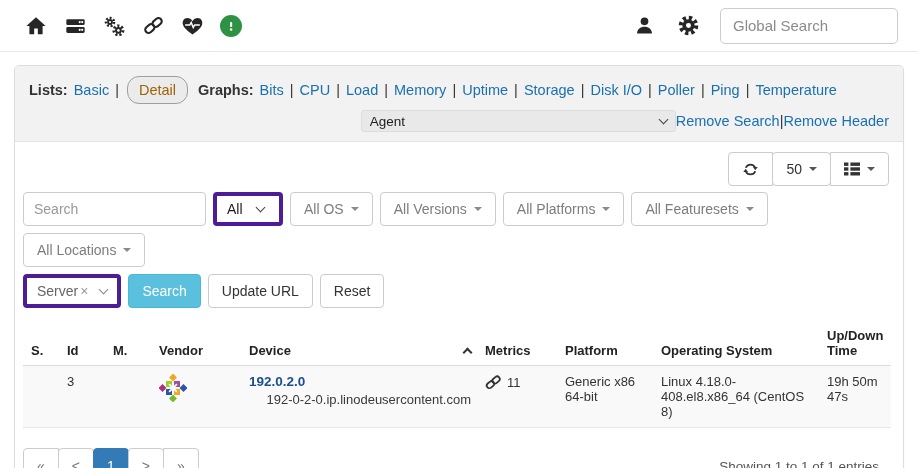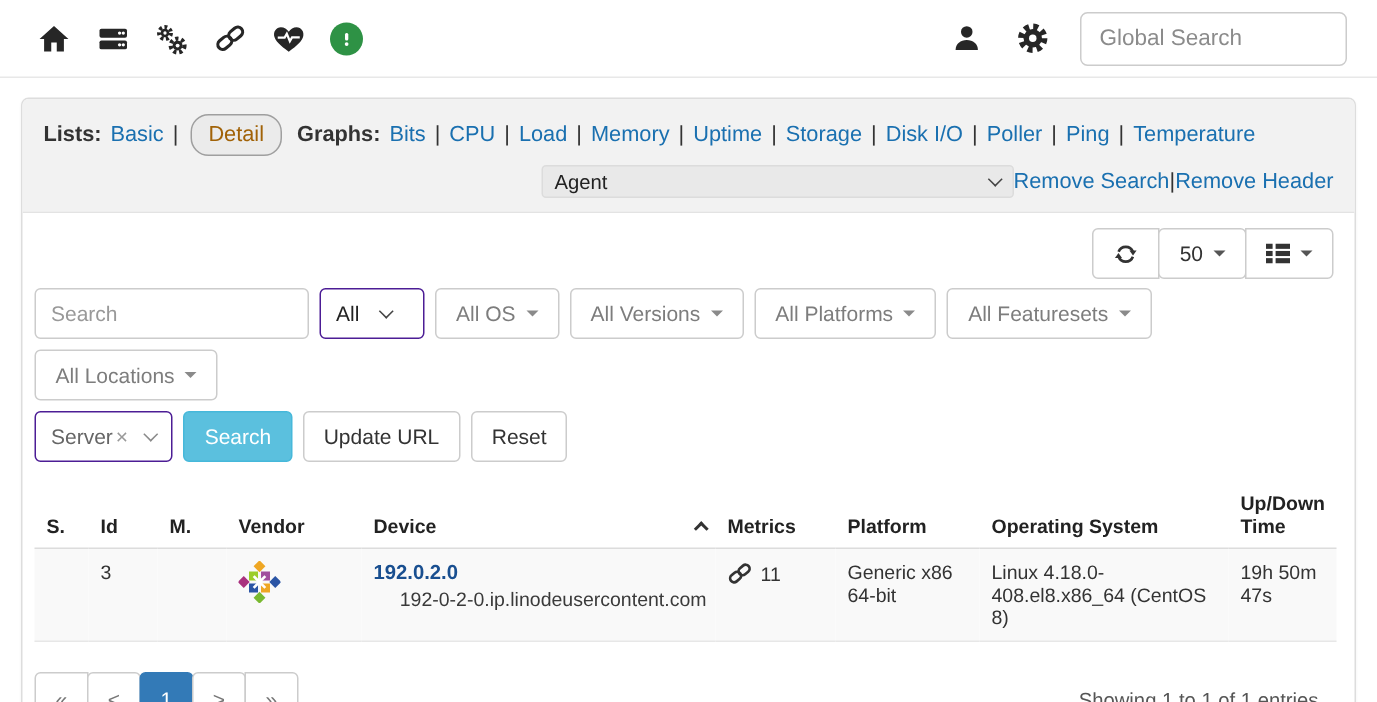--- a/index.html
+++ b/index.html
@@ -51,21 +51,21 @@
     border-radius:4px; font-family:inherit; white-space:nowrap; }
   .caret { display:inline-block; width:0; height:0; border-left:4px solid transparent;
     border-right:4px solid transparent; border-top:4px solid #555; margin-left:7px; }
 
   
   .filters { display:flex; flex-wrap:wrap; gap:7px; padding:0 0 0 0; font-size:14px; }
   .filters + .filters { margin-top:7px; }
   .f-input { width:183px; height:34px; border:1px solid #ccc; border-radius:4px;
     padding:0 10px; font-size:14px; color:#333; outline:none; font-family:inherit; }
   .f-input::placeholder { color:#999; }
-  .f-select { height:34px; border:1px solid #4c1d95; border-radius:4px; background:#fff;
+  .f-select { height:34px; border:4px solid #4c1d95; border-radius:4px; background:#fff;
     display:flex; align-items:center; padding:0 10px; cursor:pointer; color:#222; }
   .f-select .chev { margin-left:14px; }
   .f-btn { color:#7d7d7d; }
   .f-btn .caret { border-top-color:#8a8a8a; }
   .btn-info { background:#5bc0de; border-color:#46b8da; color:#fff; }
   .tag-x { color:#9a9a9a; margin-left:2px; cursor:pointer; font-size:14px; }
   .tag-select { color:#666; }
 
   
   table { border-collapse:collapse; table-layout:fixed; width:868px; margin:14px 0 0 0; }

